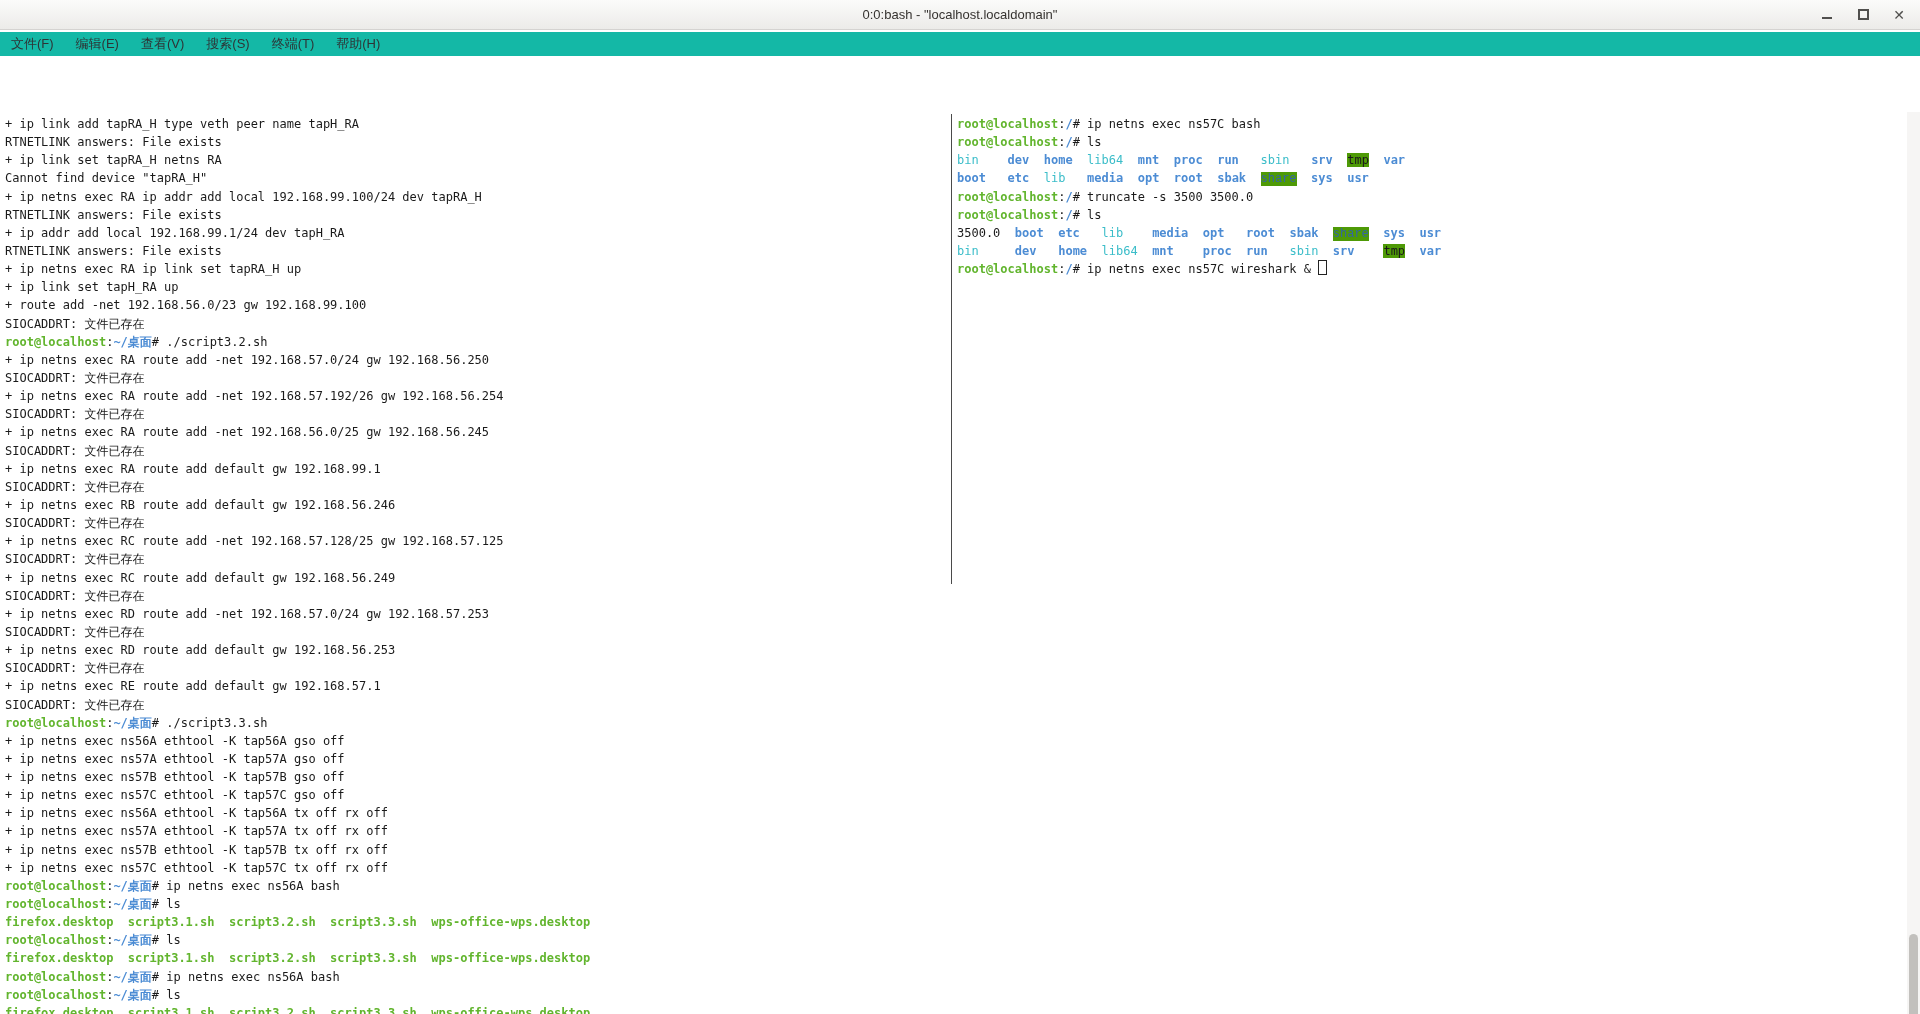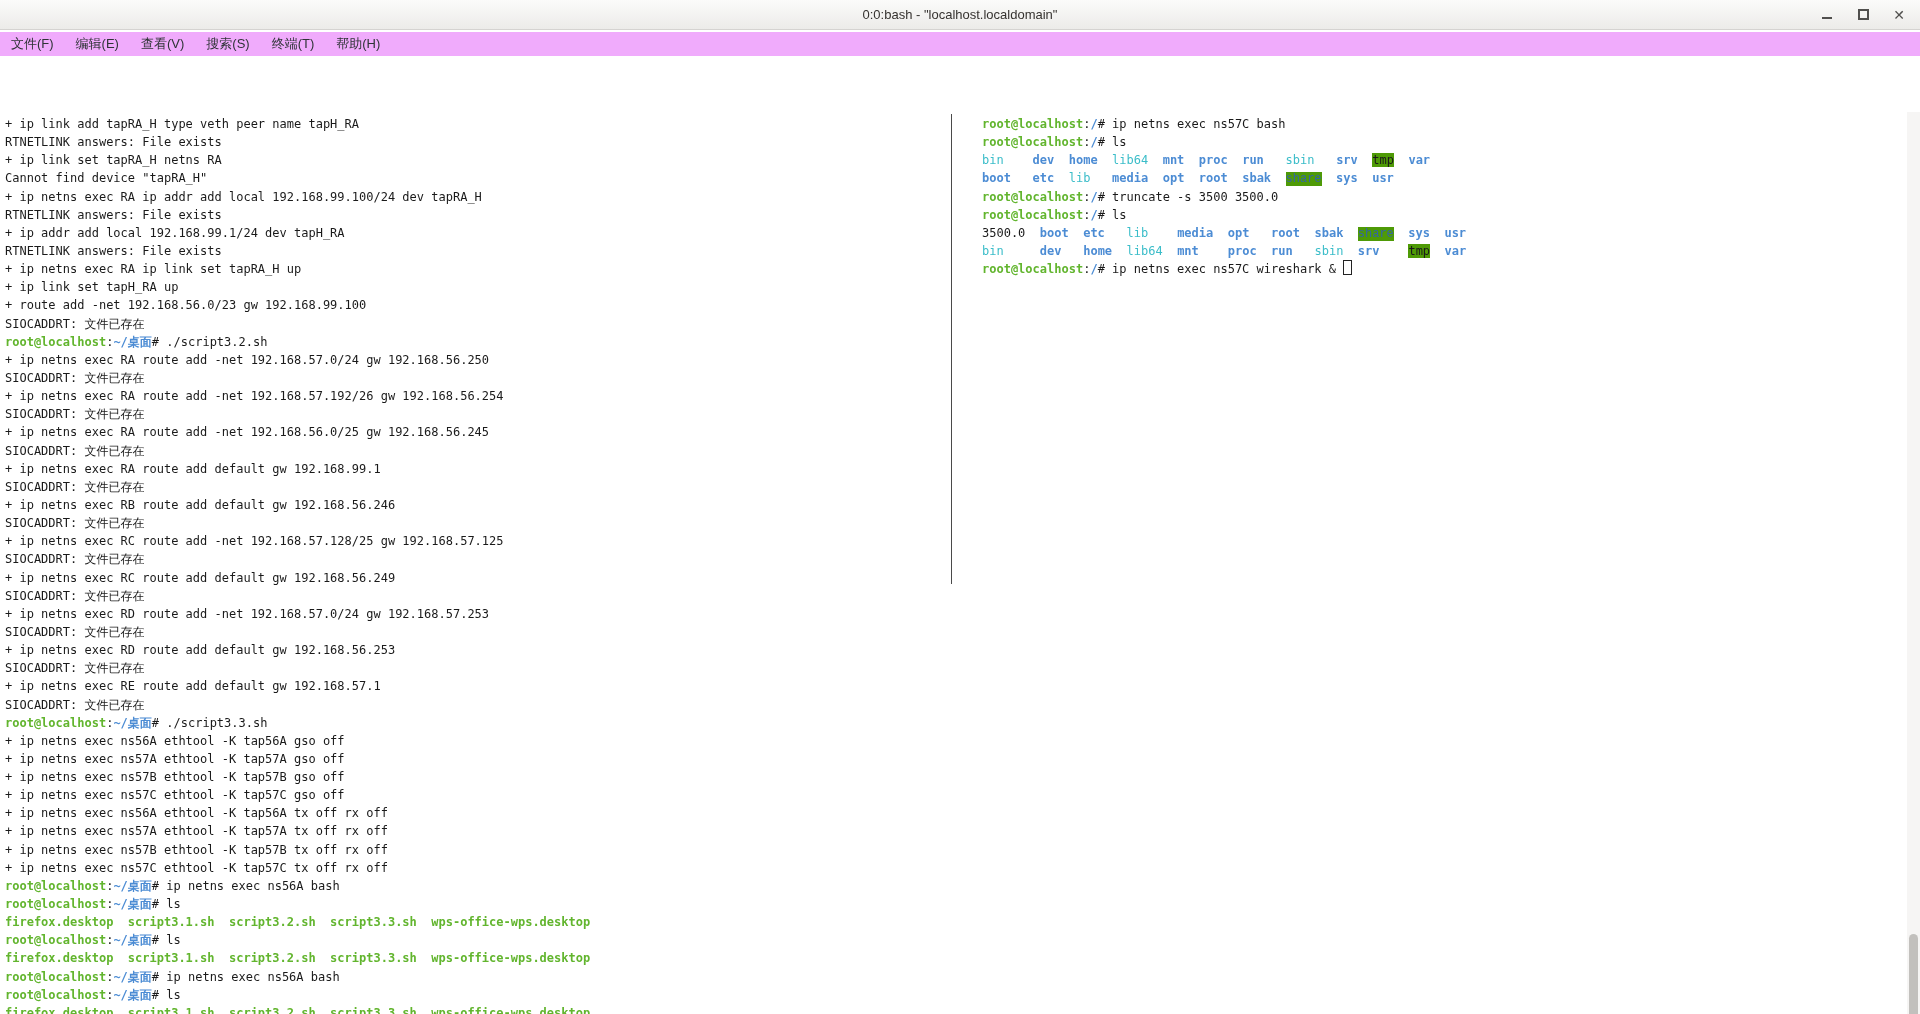--- a/index.html
+++ b/index.html
@@ -16,30 +16,30 @@
     font-family:"Liberation Sans",sans-serif;font-size:13px;color:#35322f;
   }
   .win-controls{position:absolute;right:10px;top:0;height:100%;display:flex;align-items:center;gap:14px;}
   .win-btn{width:22px;height:22px;display:flex;align-items:center;justify-content:center;color:#504f4d;cursor:default;}
   .min-glyph{width:10px;height:2px;background:#504f4d;display:inline-block;margin-top:6px;}
   .max-glyph{width:7px;height:7px;border:2px solid #504f4d;display:inline-block;}
   .close-glyph{font-size:14px;font-weight:bold;font-family:"DejaVu Sans",sans-serif;}
   
   .menubar{
     position:absolute;top:32px;left:0;right:0;height:24px;
-    background:#f0abfc;border-bottom:2px solid #d8d6d3;
+    background:#14b8a6;border-bottom:2px solid #d8d6d3;
     display:flex;align-items:center;
     font-family:"Liberation Sans",sans-serif;font-size:13px;color:#2e3436;
   }
   .menu-item{padding:0 11px;}
   
   .terminal{position:absolute;top:56px;left:0;right:0;bottom:0;background:#fff;font-size:12px;}
   .pane{position:absolute;white-space:pre;}
   #pane-left{left:5px;top:59px;}
-  #pane-right{left:957px;top:59px;margin-left:25px;}
+  #pane-right{left:957px;top:59px;}
   .tline{height:18.15px;line-height:18.15px;}
   .c-fg{color:var(--fg);}
   .c-green{color:var(--green);font-weight:bold;}
   .c-blue{color:var(--blue);font-weight:bold;}
   .c-cyan{color:var(--cyan);font-weight:normal;}
   .c-tw{color:var(--fg);background:var(--dirbg);}
   .c-ow{color:var(--sharefg);background:var(--dirbg);font-family:Liberation Mono, monospace;}
   .cursor-hollow{display:inline-block;width:7px;height:13px;border:1px solid #222;vertical-align:-2px;}
   .divider{position:absolute;left:951px;top:58px;width:1px;height:470px;background:var(--divider);}
   

